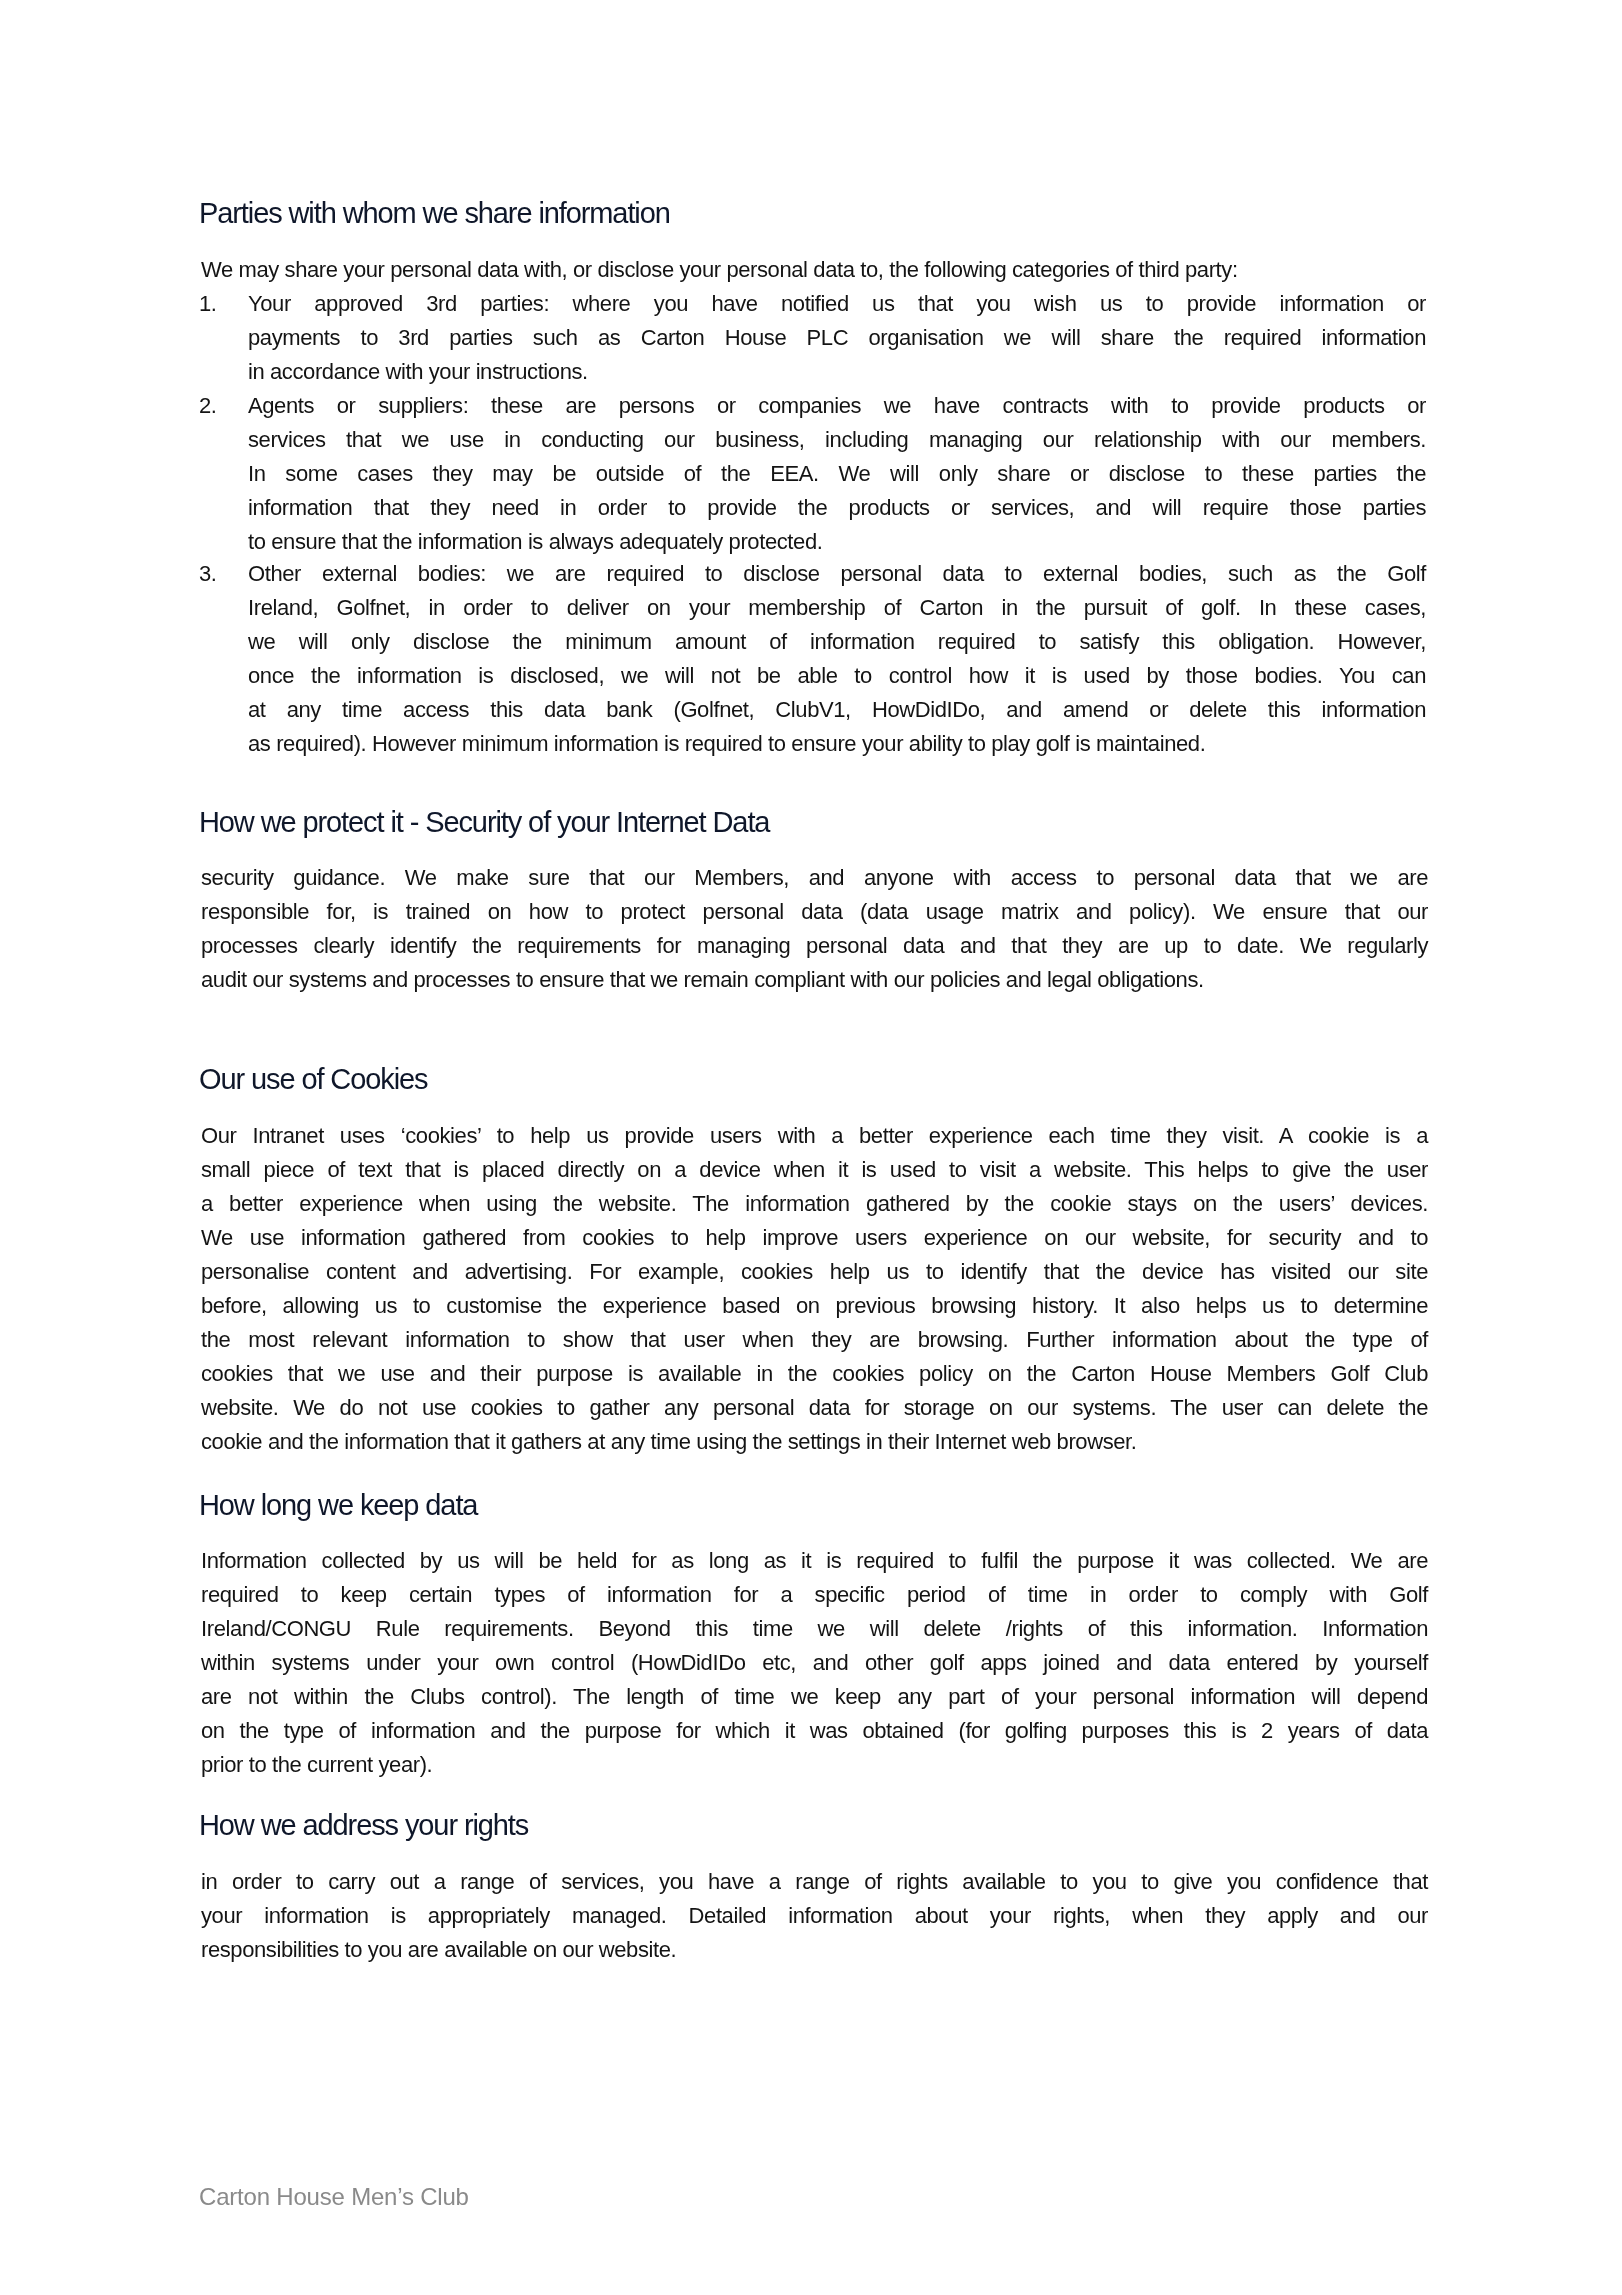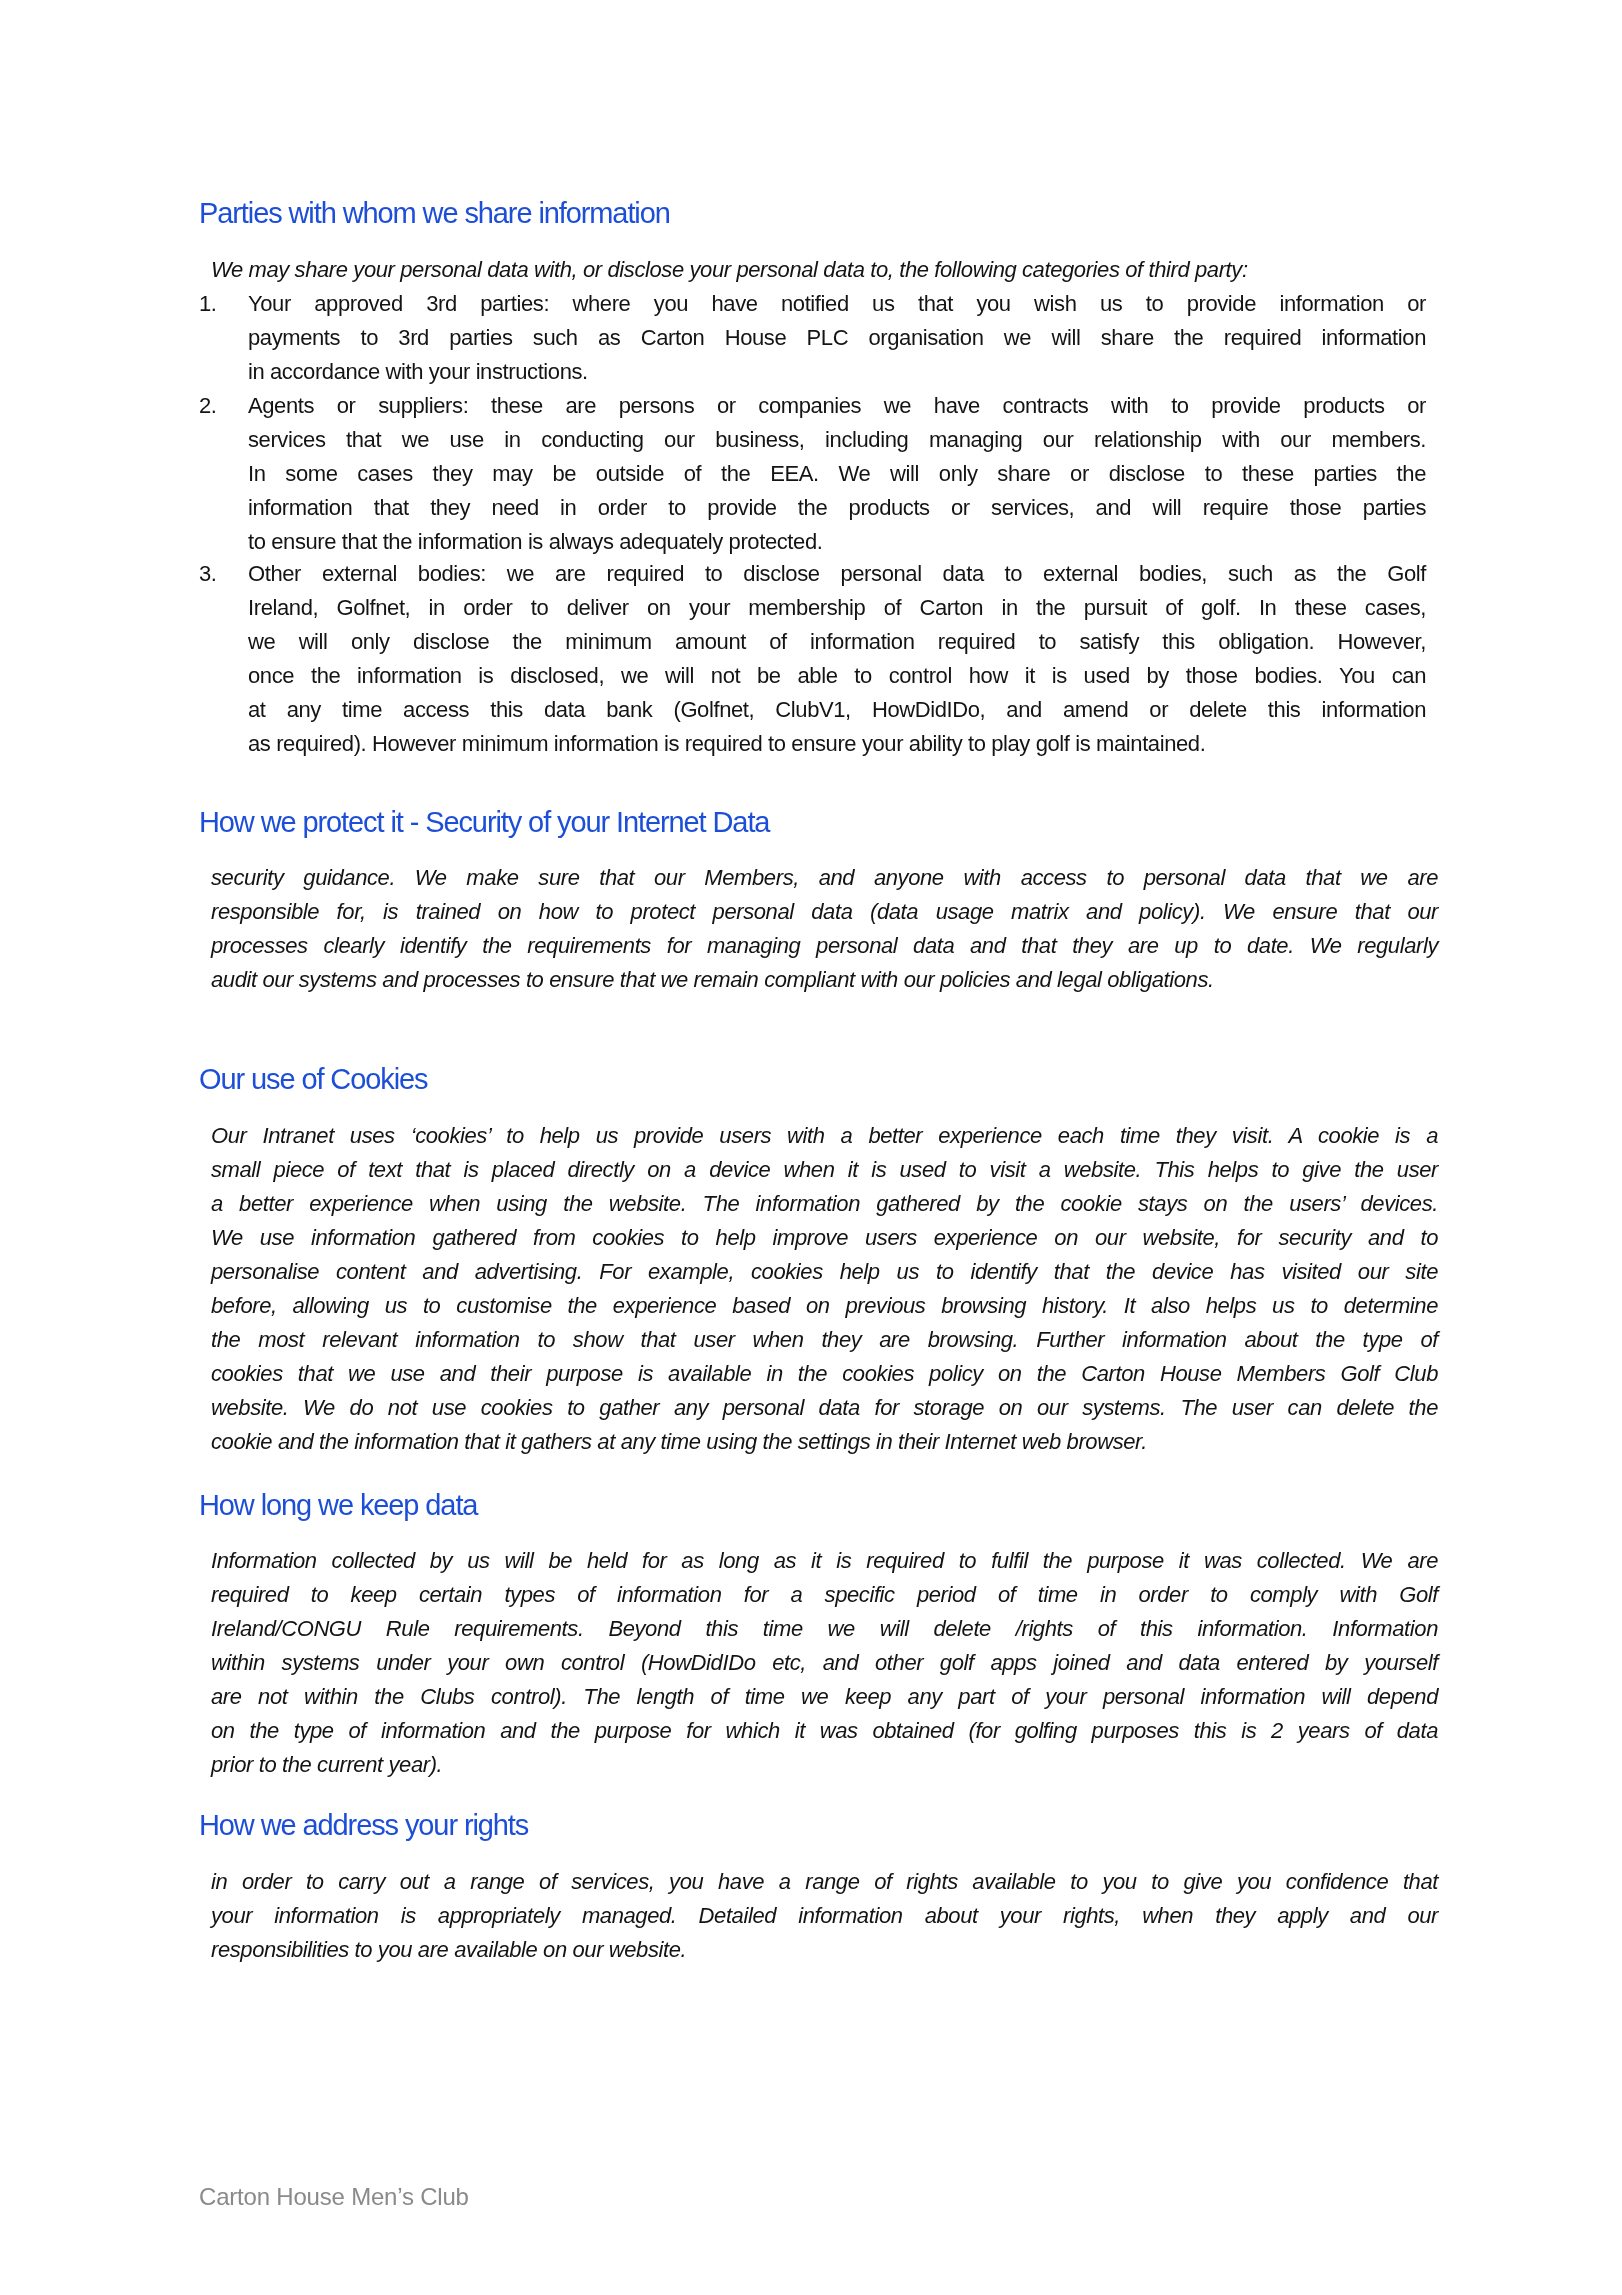--- a/index.html
+++ b/index.html
@@ -1,22 +1,22 @@
 <!DOCTYPE html>
 <html style="font-size:13px"><head>
 <meta charset="utf-8">
 <style>
   html, body { margin: 0; padding: 0; background: #ffffff; }
   body { width: 1623px; height: 2295px; position: relative; overflow: hidden;
          font-family: "Liberation Sans", sans-serif; color: #141414; }
   .page { position: absolute; left: 199px; top: 0; width: 1227px; }
   .h { position: absolute; left: 0; font-size: 29px; letter-spacing: -1.1px; font-weight: normal;
-       margin: 0; color: #1d4ed8; white-space: nowrap; }
-  .p { position: absolute; left: 12px; width: 1227px; font-size: 22px; line-height: 34px;
-       letter-spacing: -0.4px; margin: 0; font-style: italic; }
+       margin: 0; color: #0f172a; white-space: nowrap; }
+  .p { position: absolute; left: 2px; width: 1227px; font-size: 22px; line-height: 34px;
+       letter-spacing: -0.4px; margin: 0; }
   .line { display: block; text-align: justify; text-align-last: justify; height: 34px; white-space: nowrap; overflow: visible; }
   .line.last { text-align-last: left; }
   .li { position: absolute; left: 49px; width: 1178px; font-size: 22px; line-height: 34px; letter-spacing: -0.4px; }
   .li .num { position: absolute; left: -49px; top: 0; }
   .li .txt { display: block; }
   .footer { position: absolute; left: 199px; top: 2183px; font-size: 24px; color: #8a8a8a; letter-spacing: -0.2px; }
 </style>
 </head>
 <body>
 

